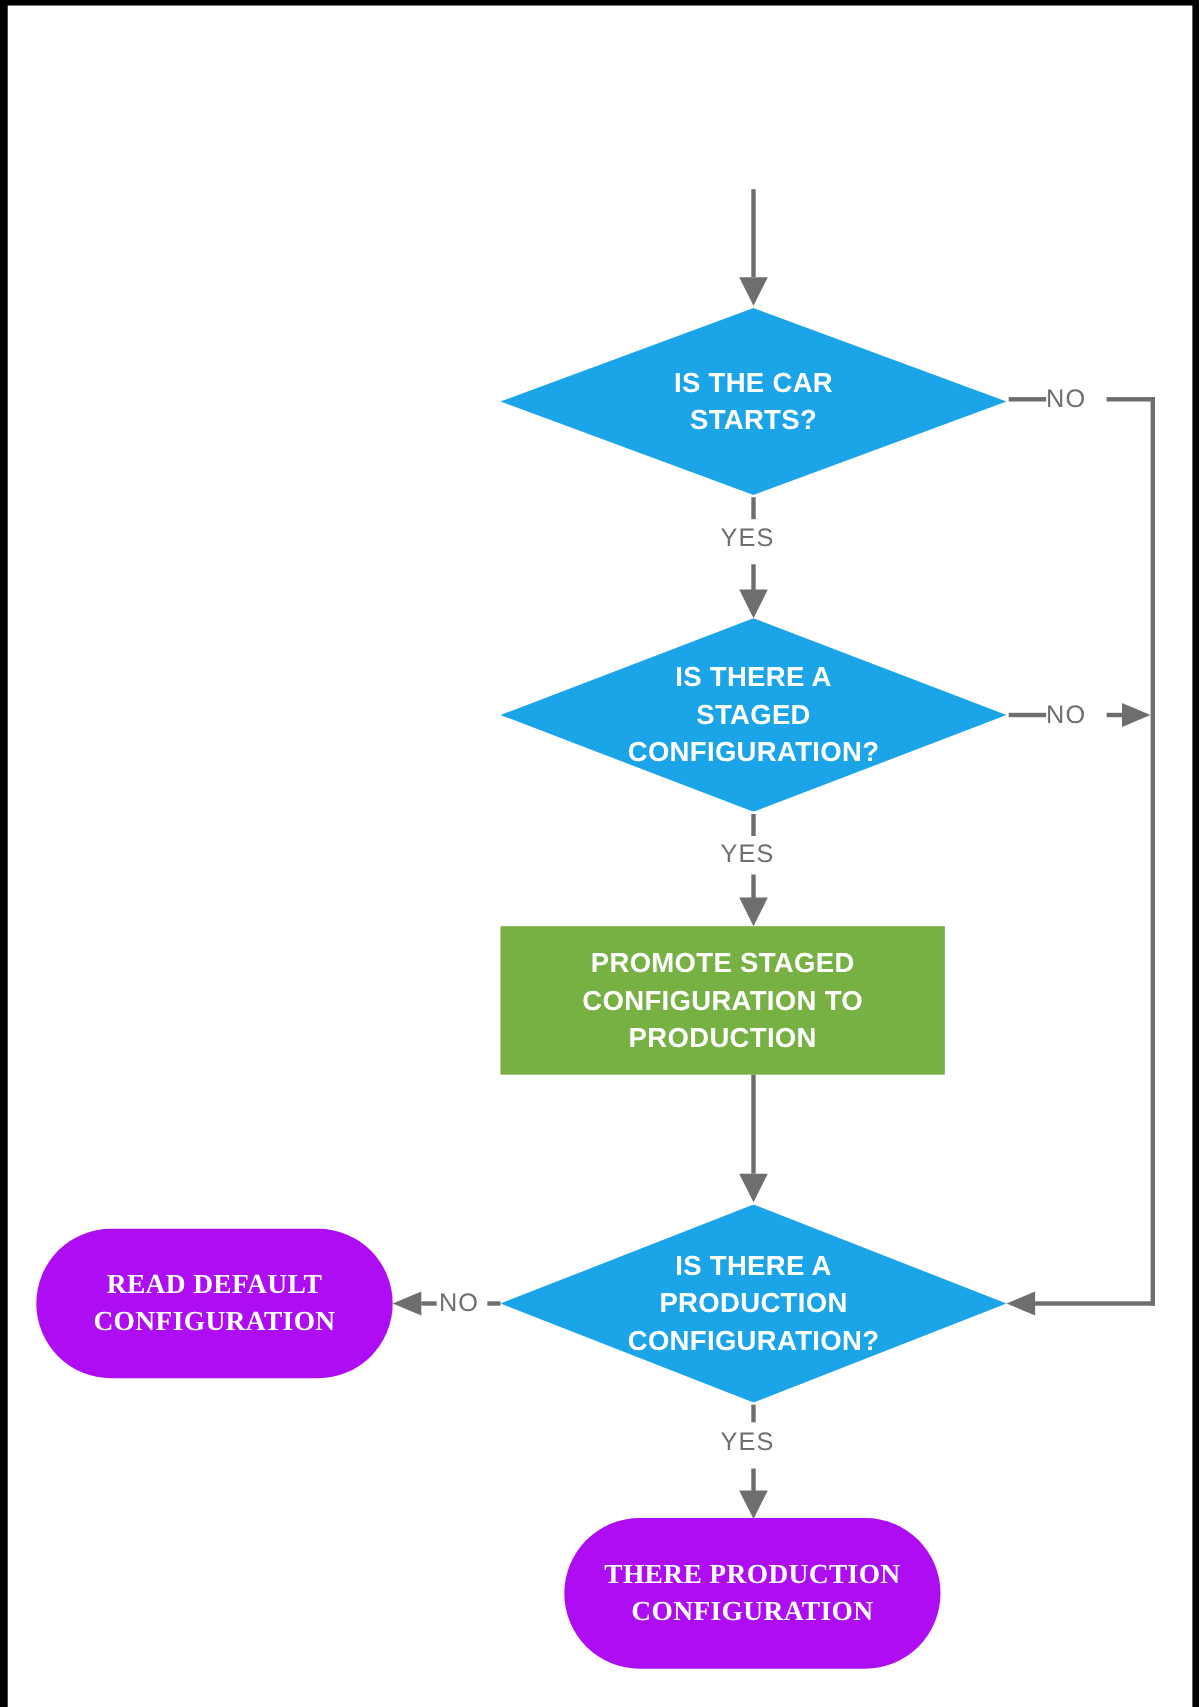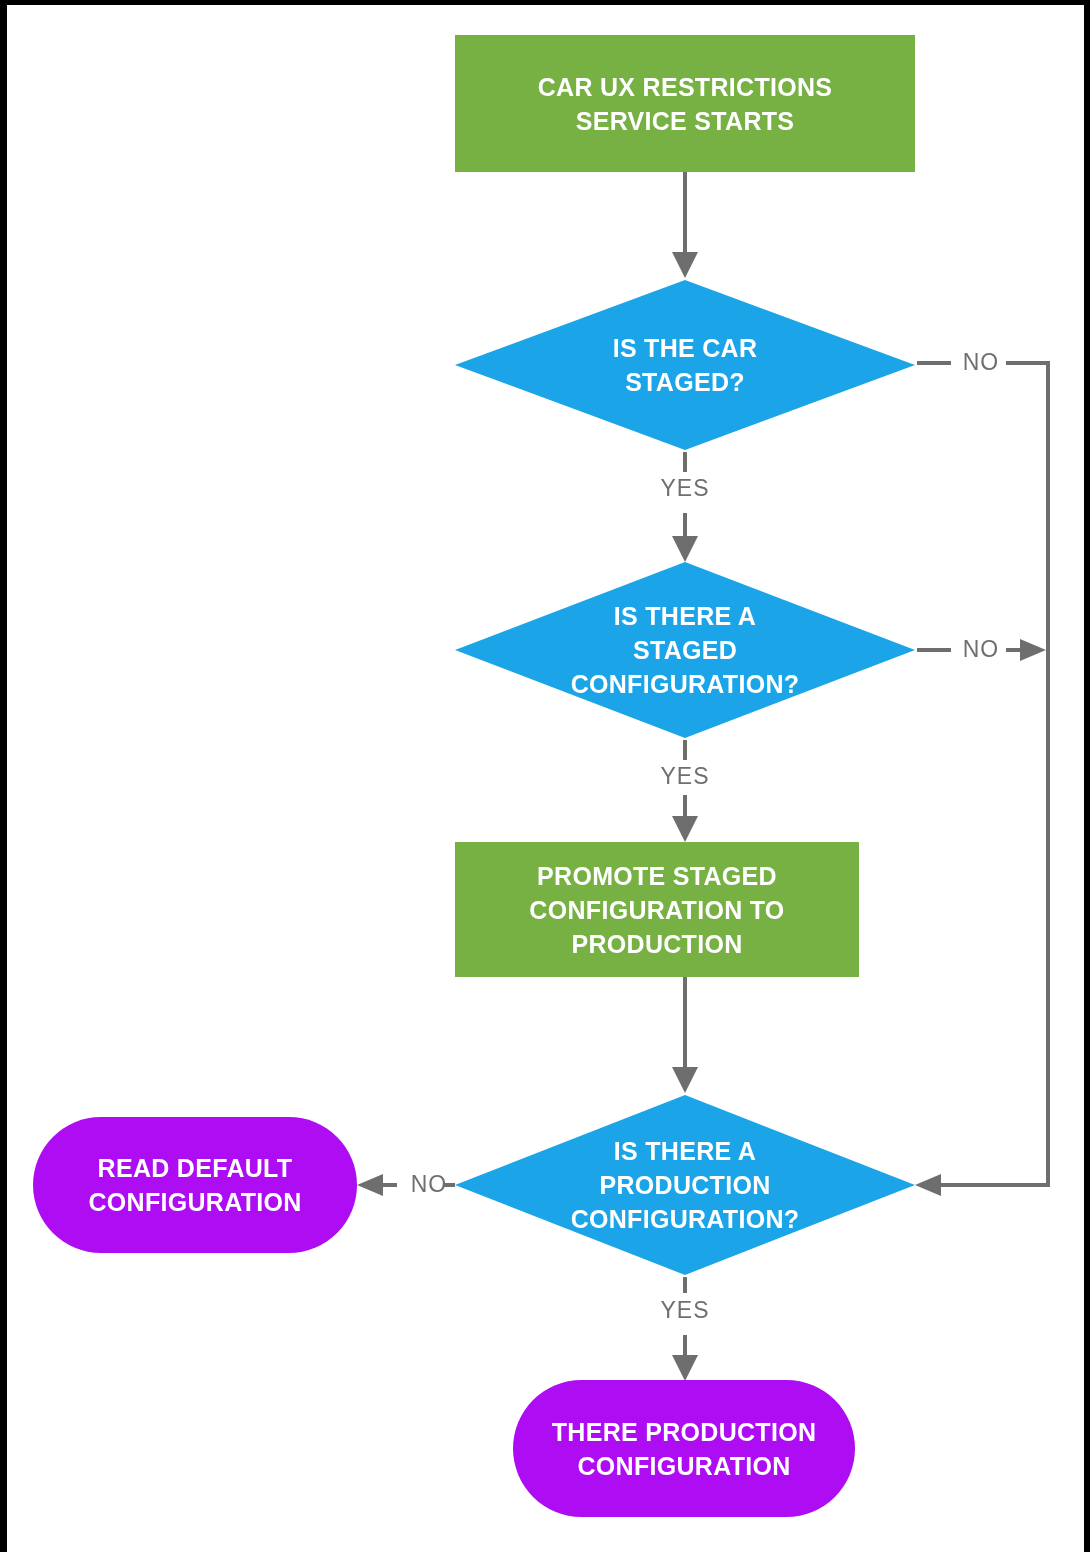--- a/index.html
+++ b/index.html
@@ -19,33 +19,33 @@
     display:flex;align-items:center;justify-content:center;
     text-align:center;
     color:#ffffff;
     font-weight:bold;
     font-size:25px;
     line-height:34px;
     letter-spacing:0.3px;
   }
   .lbl{white-space:pre-line;}
   .process{background:#77B043;}
-  .terminal{background:#AE0CF2;border-radius:70px;}
+  .terminal{background:#AE0CF2;border-radius:70px;font-family:Liberation Serif, serif;}
   .decision{
     background:#1BA5E8;
     clip-path:polygon(50% 0%,100% 50%,50% 100%,0% 50%);
   }
   .line{position:absolute;background:#6E6E6E;}
   .edge-label{
     position:absolute;
     color:#6F6F6F;
     font-size:23px;
     font-weight:400;
     letter-spacing:1px;
-    text-align:center;
+    text-align:left;
     width:60px;
   }
   .head-down{
     position:absolute;width:0;height:0;
     border-left:13px solid transparent;
     border-right:13px solid transparent;
     border-top:26px solid #6E6E6E;
   }
   .head-right{
     position:absolute;width:0;height:0;
@@ -58,31 +58,27 @@
     border-top:11px solid transparent;
     border-bottom:11px solid transparent;
     border-right:26px solid #6E6E6E;
   }
 </style>
 </head>
 <body>
 
 <div class="canvas">
 
-  <div class="node process" style="left:448px;top:30px;width:460px;height:137px">
-    <span class="lbl">CAR UX RESTRICTIONS
-SERVICE STARTS</span>
-  </div>
 
   <div class="line" style="left:676px;top:167px;width:4px;height:80px"></div>
   <div class="head-down" style="left:665px;top:247px"></div>
 
   <div class="node decision" style="left:448px;top:275px;width:460px;height:170px">
     <span class="lbl">IS THE CAR
-STAGED?</span>
+STARTS?</span>
   </div>
 
   <div class="line" style="left:910px;top:356px;width:34px;height:4px"></div>
   <div class="edge-label" style="left:944px;top:344px">NO</div>
   <div class="line" style="left:999px;top:356px;width:44px;height:4px"></div>
   <div class="line" style="left:1039px;top:356px;width:4px;height:826px"></div>
 
   <div class="line" style="left:676px;top:447px;width:4px;height:20px"></div>
   <div class="edge-label" style="left:648px;top:470px">YES</div>
   <div class="line" style="left:676px;top:508px;width:4px;height:26px"></div>

